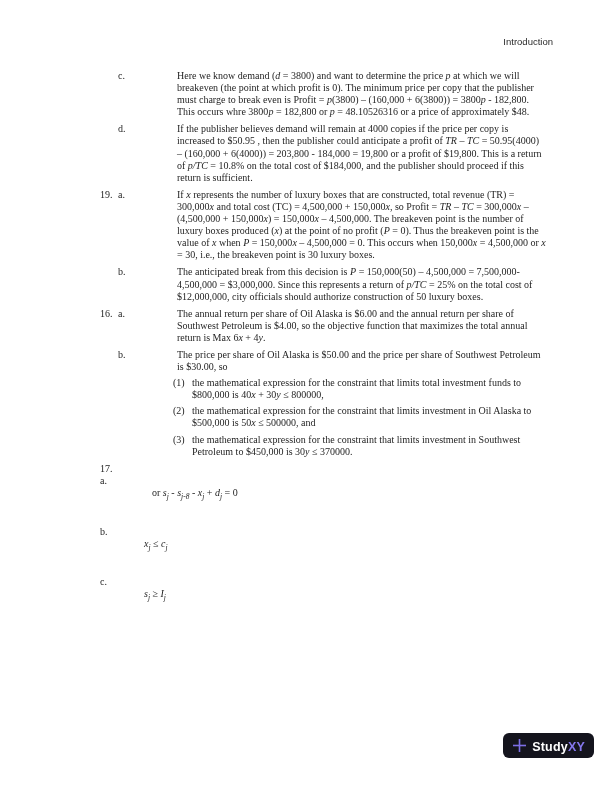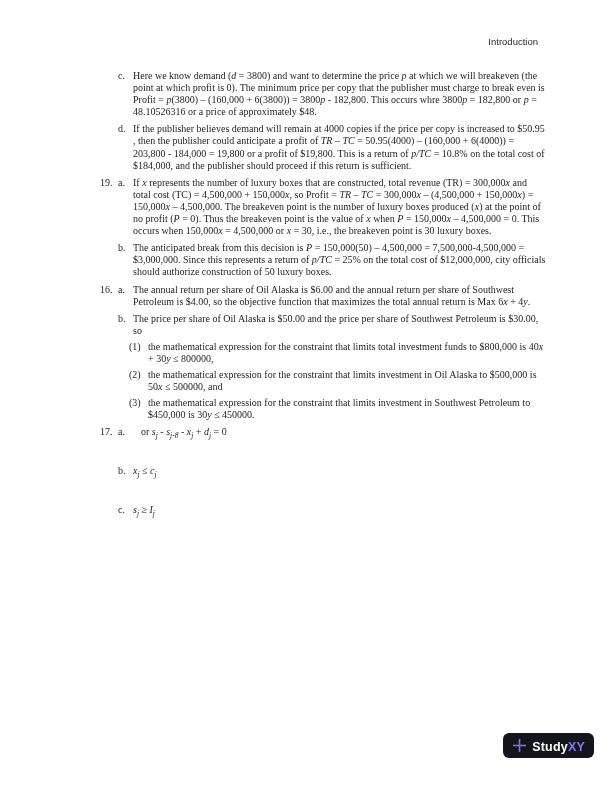--- a/index.html
+++ b/index.html
@@ -5,39 +5,39 @@
   html,body{margin:0;padding:0;background:#ffffff;}
   .page{
     position:relative;
     width:612px;height:792px;
     background:#ffffff;
     font-family:"Liberation Serif",serif;
     color:#1e1e1e;
     overflow:hidden;
   }
   .header{
-    position:absolute;top:36px;right:74px;
+    position:absolute;top:36px;right:59px;
     font-family:"Liberation Sans",sans-serif;
     font-size:9.5px;color:#2a2a2a;
   }
   .content{
     position:absolute;top:70px;left:100px;width:446px;
     font-size:10px;line-height:12.1px;
   }
   .item{display:flex;margin-bottom:5px;}
   .num{flex:none;width:18px;}
   .letter{flex:none;width:15px;}
-  .body{flex:1;min-width:0;}
+  .body{flex:1;min-width:0;margin-left:44px;}
   .subitems{margin-top:4px;}
   .subitem{display:flex;margin-left:-4px;margin-top:4px;}
   .sublabel{flex:none;width:19px;}
   .subbody{flex:1;min-width:0;}
   .eqline{margin-bottom:10px;}
   .eqline.indent{padding-left:8px;}
-  .eq-item{margin-bottom:13px;}
+  .eq-item{margin-bottom:13px;flex-direction:column;}
   .it{font-style:italic;}
   .sb{font-size:7.5px;vertical-align:-2.5px;}
   .logo{
     position:absolute;right:18px;top:733px;
     height:25px;padding:0 9px;
     background:#14141d;border-radius:6px;
     display:flex;align-items:center;gap:5px;
     font-family:"Liberation Sans",sans-serif;
   }
   .logo .brand{font-size:12.5px;font-weight:700;color:#ffffff;letter-spacing:.2px;}
@@ -91,21 +91,21 @@
           <div class="subitem">
             <span class="sublabel">(1)</span>
             <div class="subbody"><span>the mathematical expression for the constraint that limits total investment funds to $800,000 is 40</span><span class="it">x</span><span> + 30</span><span class="it">y</span><span> ≤ 800000,</span></div>
           </div>
           <div class="subitem">
             <span class="sublabel">(2)</span>
             <div class="subbody"><span>the mathematical expression for the constraint that limits investment in Oil Alaska to $500,000 is 50</span><span class="it">x</span><span> ≤ 500000, and</span></div>
           </div>
           <div class="subitem">
             <span class="sublabel">(3)</span>
-            <div class="subbody"><span>the mathematical expression for the constraint that limits investment in Southwest Petroleum to $450,000 is 30</span><span class="it">y</span><span> ≤ 450000.</span></div>
+            <div class="subbody"><span>the mathematical expression for the constraint that limits investment in Southwest Petroleum to $450,000 is 30</span><span class="it">y</span><span> ≤ 370000.</span></div>
           </div>
         </div>
       </div>
     </div>
 
     <div class="item eq-item">
       <span class="num">17.</span>
       <span class="letter">a.</span>
       <div class="body">
         <div class="eqline indent"><span>or </span><span class="it">s</span><span class="it sb">j</span><span> - </span><span class="it">s</span><span class="it sb">j-8</span><span> - </span><span class="it">x</span><span class="it sb">j</span><span> + </span><span class="it">d</span><span class="it sb">j</span><span> = 0</span></div>

